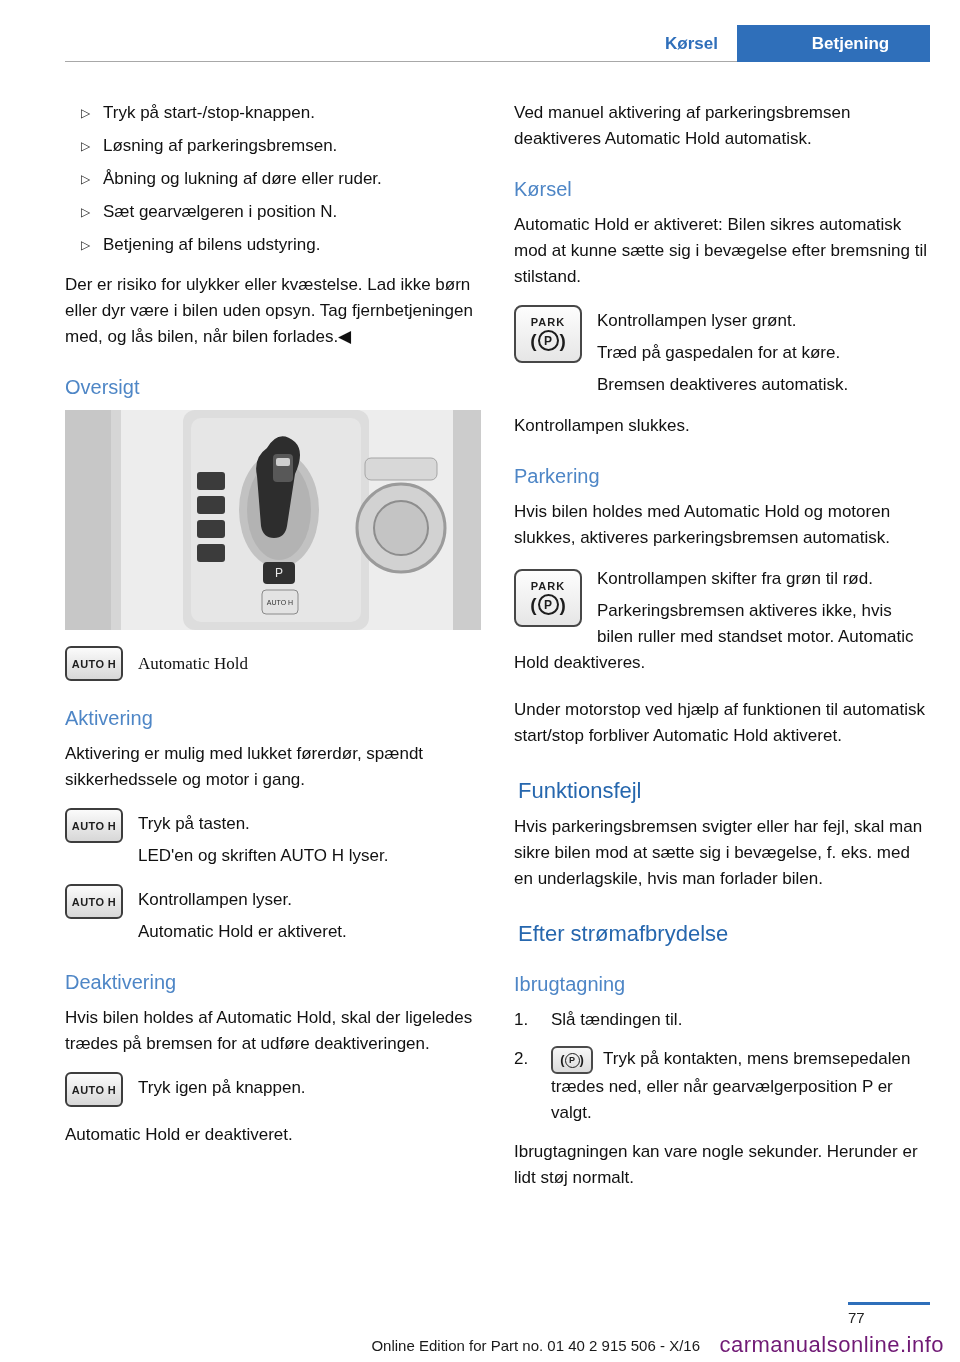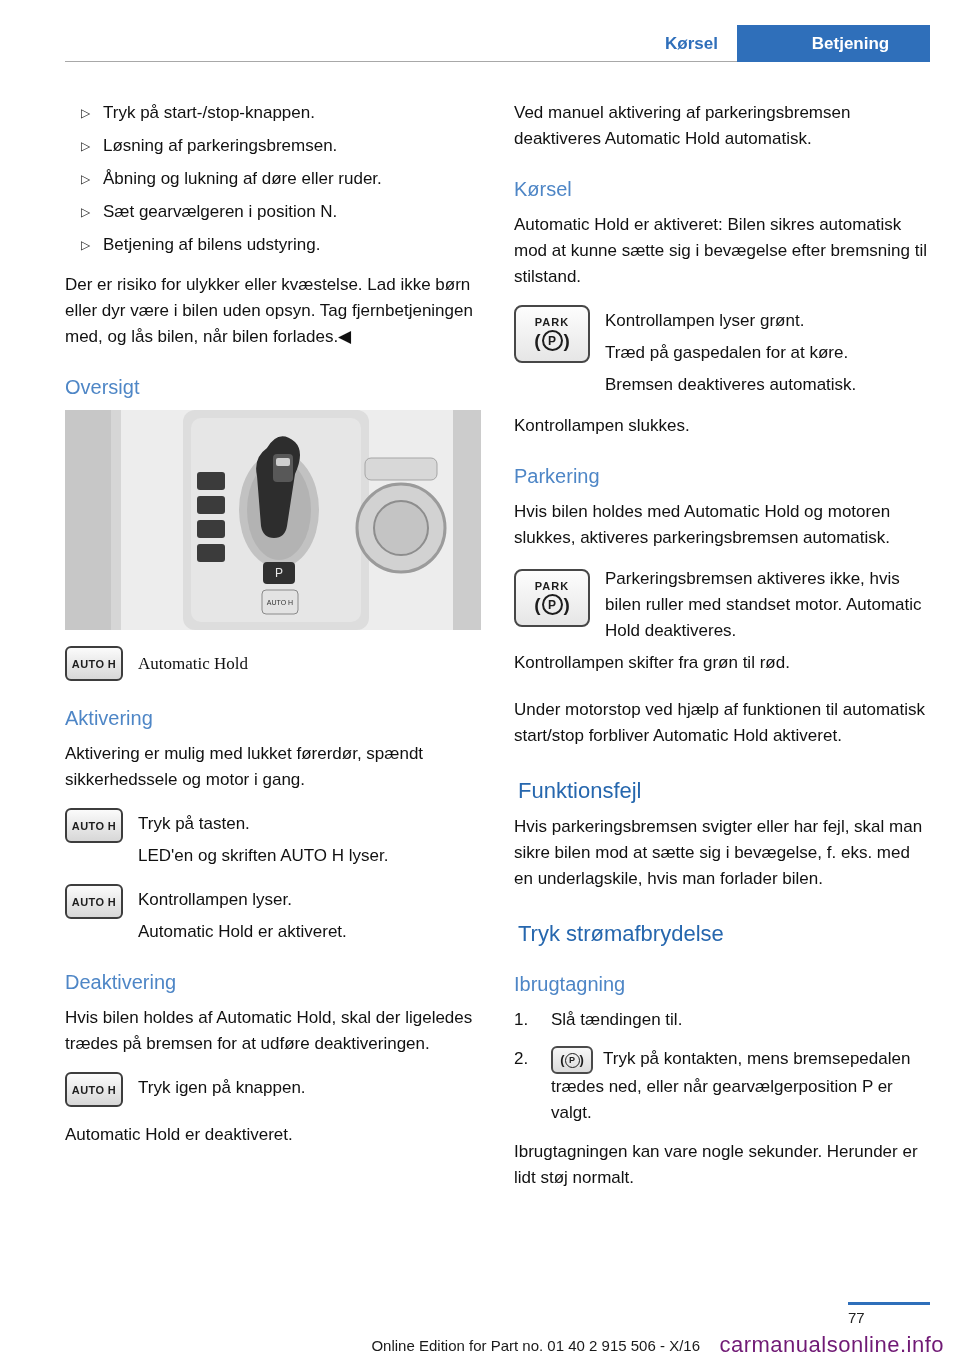--- a/index.html
+++ b/index.html
@@ -55,21 +55,21 @@
   
   .autoh-key {
     display:inline-flex; align-items:center; justify-content:center;
     width:58px; height:35px; flex-shrink:0;
     border:2px solid #3d3d3d; border-radius:6px;
     background:linear-gradient(#fbfbfb,#d7d7d7);
     font-size:11px; font-weight:bold; letter-spacing:.4px; color:#1d1d1d;
   }
   .park-key {
     display:flex; flex-direction:column; align-items:center; justify-content:center;
-    width:76px; height:58px; flex-shrink:0; gap:2px;
+    width:68px; height:58px; flex-shrink:0; gap:2px;
     border:2px solid #474747; border-radius:8px;
     background:linear-gradient(#fdfdfd,#e6e6e6);
   }
   .park-word { font-size:11px; font-weight:bold; letter-spacing:1px; color:#1d1d1d; line-height:11px; }
   .park-sym { display:flex; align-items:center; gap:1px; }
   .park-sym .paren { font-size:19px; line-height:19px; color:#1d1d1d; font-weight:bold; }
   .pcirc {
     display:inline-flex; align-items:center; justify-content:center;
     width:21px; height:21px; border:2px solid #1d1d1d; border-radius:50%;
     font-size:12px; font-weight:bold; color:#1d1d1d;
@@ -268,31 +268,31 @@
 
       <div class="icon-float">
         <span class="park-key">
           <span class="park-word">PARK</span>
           <span class="park-sym">
             <span class="paren">(</span>
             <span class="pcirc">P</span>
             <span class="paren">)</span>
           </span>
         </span>
+        <p>Kontrollampen skifter fra grøn til rød.</p>
         <p>Parkeringsbremsen aktiveres ikke, hvis bilen ruller med standset motor. Automatic Hold deaktiveres.</p>
-        <p>Kontrollampen skifter fra grøn til rød.</p>
         <div class="clear"></div>
       </div>
 
       <p>Under motorstop ved hjælp af funktionen til automatisk start/stop forbliver Automatic Hold aktiveret.</p>
 
       <h2 class="major">Funktionsfejl</h2>
       <p>Hvis parkeringsbremsen svigter eller har fejl, skal man sikre bilen mod at sætte sig i bevægelse, f. eks. med en underlagskile, hvis man forlader bilen.</p>
 
-      <h2 class="major">Tryk strømafbrydelse</h2>
+      <h2 class="major">Efter strømafbrydelse</h2>
 
       <h2 class="minor">Ibrugtagning</h2>
 
       <div class="num-item">
         <span class="num">1.</span>
         <div class="num-body">Slå tændingen til.</div>
       </div>
 
       <div class="num-item">
         <span class="num">2.</span>

